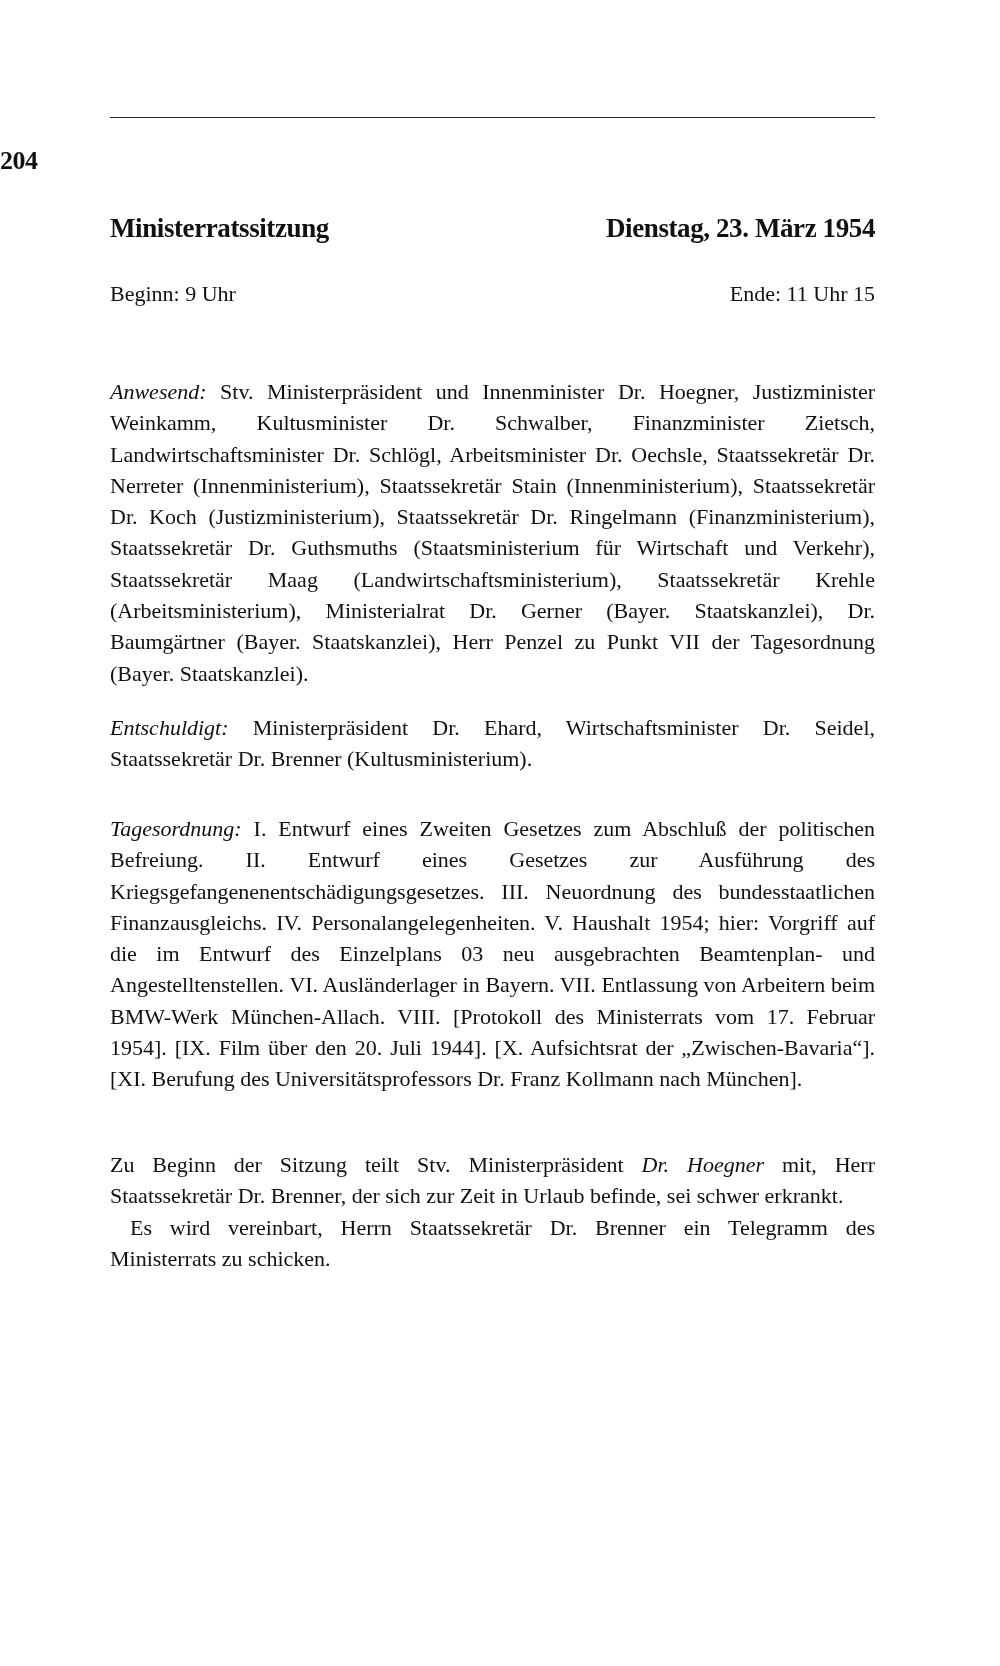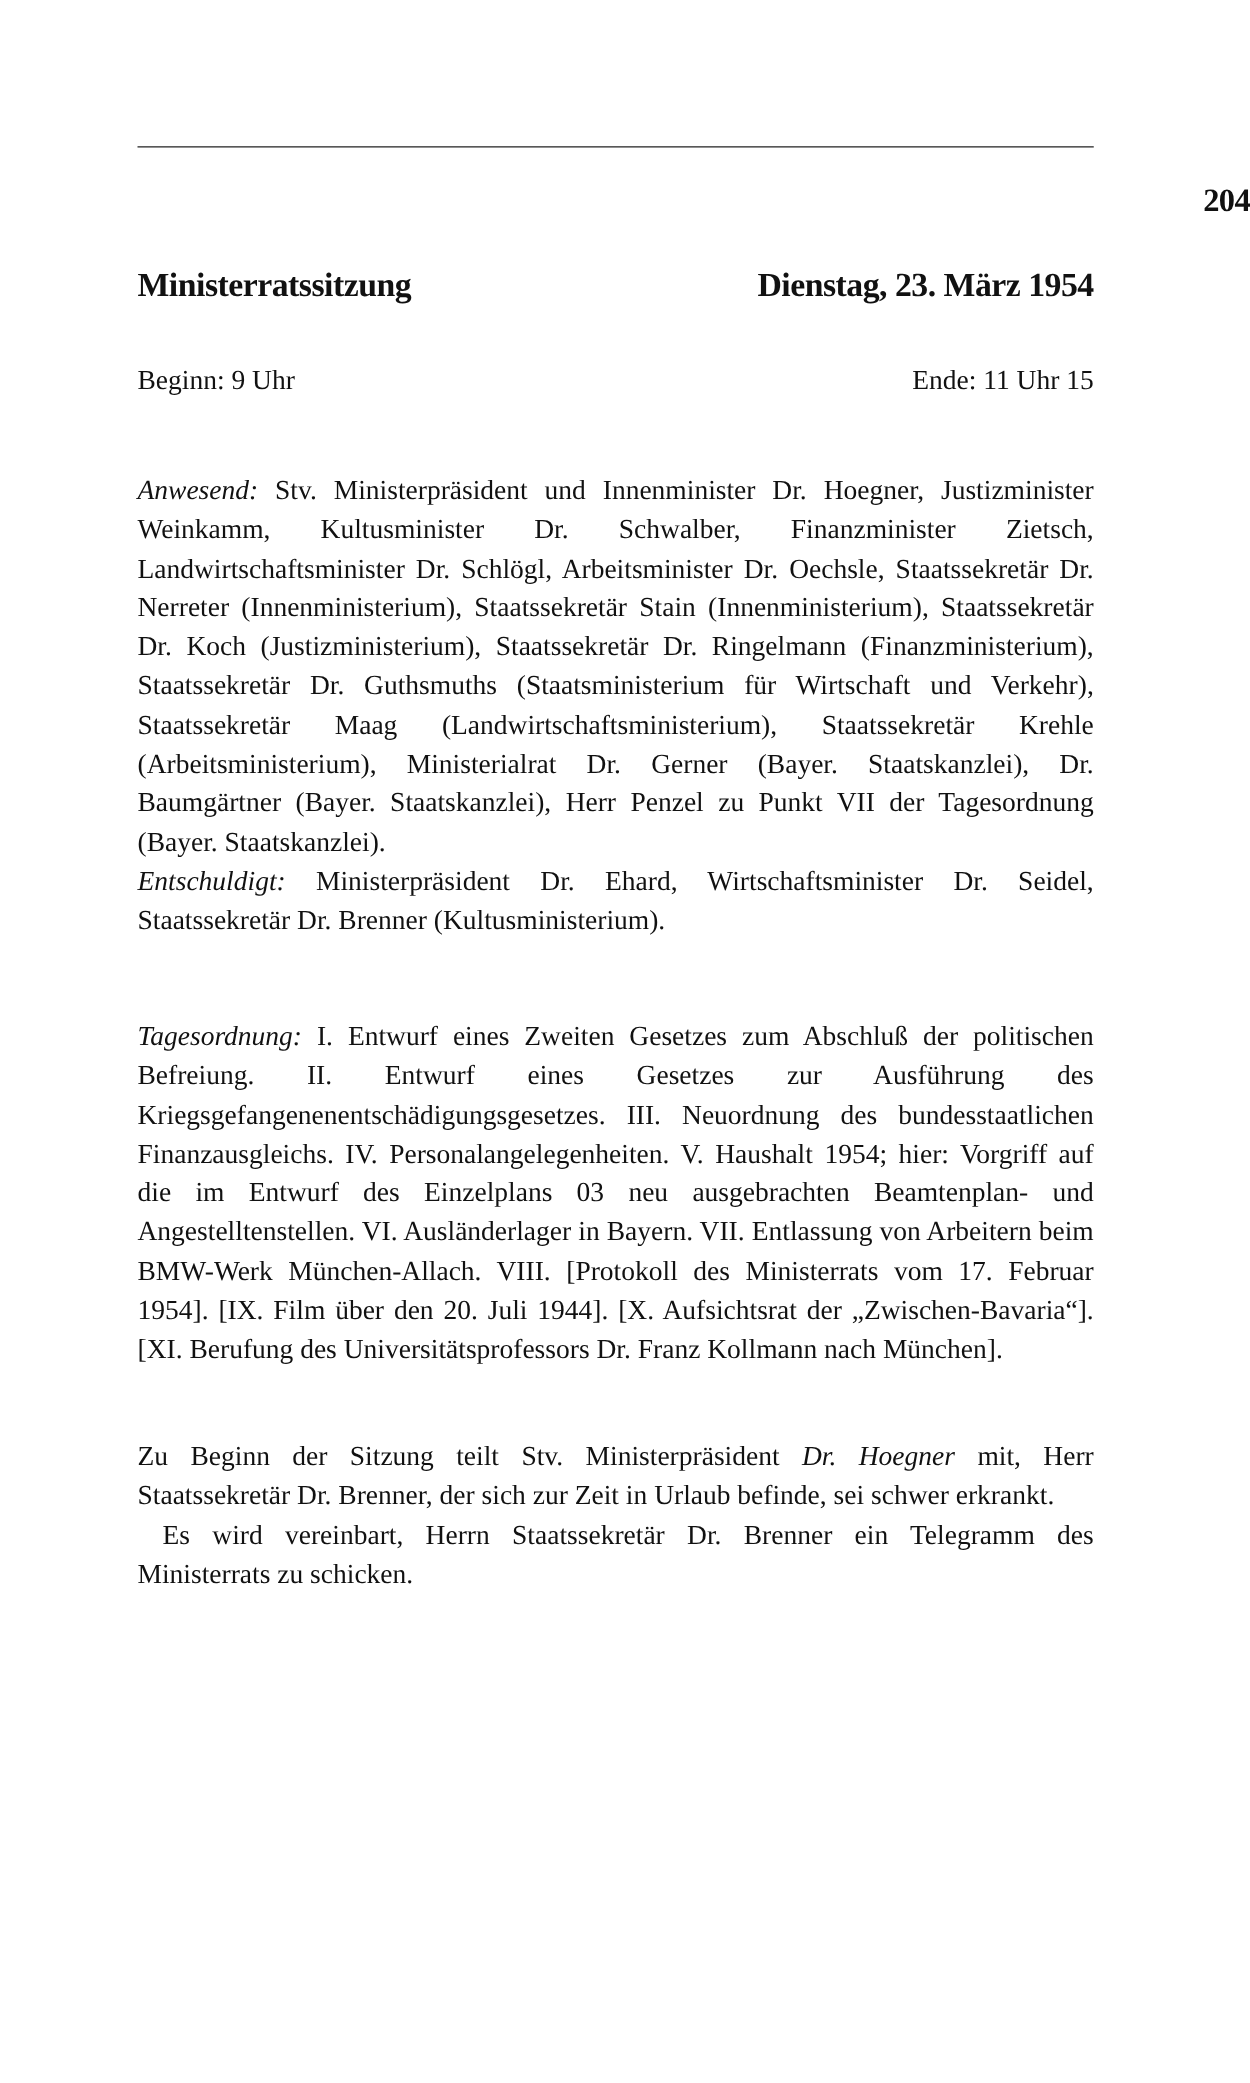--- a/index.html
+++ b/index.html
@@ -16,59 +16,59 @@
       left: 110px;
       top: 117px;
       width: 765px;
       height: 0;
       border-top: 1.3px solid #222;
     }
     .page-number {
       position: absolute;
       left: 0; right: 0;
       top: 146px;
-      text-align: right;
+      text-align: left;
       font-size: 26px;
       font-weight: bold;
       letter-spacing: -0.5px;
     }
     .title-row {
       position: absolute;
       left: 110px;
       width: 765px;
       top: 213px;
       display: flex;
       justify-content: space-between;
       font-size: 27px;
       font-weight: bold;
       letter-spacing: -0.4px;
       align-items: center;
     }
     .time-row {
       position: absolute;
       left: 110px;
       width: 765px;
-      top: 291px;
+      top: 281px;
       display: flex;
       justify-content: space-between;
       font-size: 22px;
       gap: 21px;
     }
     .body-text {
       position: absolute;
       left: 110px;
       width: 765px;
       font-size: 22px;
       line-height: 31.3px;
       text-align: justify;
       hyphens: manual;
       margin-top: 28px;
     }
     .p-present { top: 348px; }
-    .p-excused { top: 661px; }
+    .p-excused { top: 684px; }
     .p-agenda  { top: 785px; }
     .p-main    { top: 1121px; }
     .label { font-style: italic; }
     .em { font-style: italic; }
     .indent { text-indent: 20px; }
   </style>
 </head>
 <body>
 
 <div class="rule"></div>

